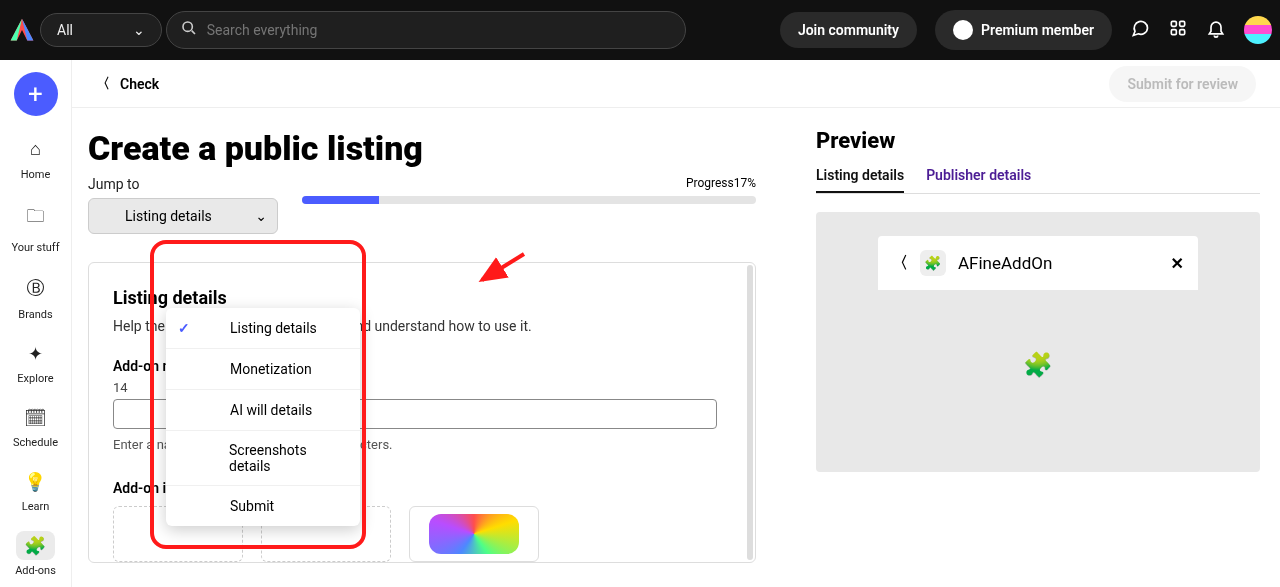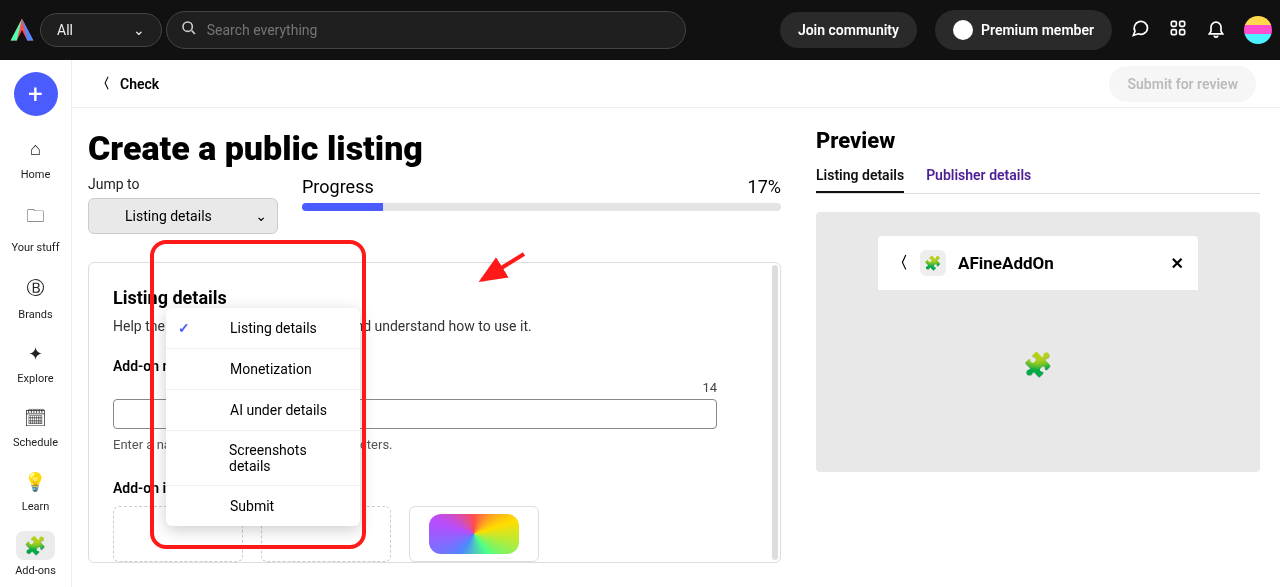--- a/index.html
+++ b/index.html
@@ -21,66 +21,66 @@
     .side-item { display:flex; flex-direction:column; align-items:center; gap:4px; font-size:11px; color:#222; padding:6px 0; width:100%; }
     .side-item.active .sicon-wrap { background:#ebebeb; border-radius:8px; }
     .sicon-wrap { padding:4px 8px; }
     .sicon { font-size:18px; }
     .main { flex:1; overflow:hidden; position:relative; }
     .subheader { height:48px; border-bottom:1px solid #eee; display:flex; align-items:center; padding:0 24px; }
     .back { display:flex; align-items:center; gap:10px; font-size:14px; font-weight:600; }
     .sub-actions { margin-left:auto; display:flex; gap:12px; }
     .btn-gray { background:#f0f0f0; border-radius:20px; padding:10px 18px; font-size:14px; font-weight:600; }
     .btn-disabled { background:#f6f6f6; color:#bbb; border-radius:20px; padding:10px 18px; font-size:14px; font-weight:600; }
-    .content { display:flex; padding:20px 20px 0 16px; gap:35px; }
+    .content { display:flex; padding:20px 20px 0 16px; gap:60px; }
     .left { flex:1; }
     h1 { font-size:34px; font-weight:900; margin-bottom:8px; }
     .controls { display:flex; align-items:flex-start; gap:24px; margin-top:4px; }
     .jump-wrap { font-size:14px; }
     .jump-label { font-size:14px; color:#222; margin-bottom:6px; }
     .jump-select { border:1px solid #ccc; background:#e9e9e9; border-radius:6px; padding:8px 10px; display:flex; align-items:center; gap:8px; width:190px; justify-content:space-between; }
     .check-circ { width:18px;height:18px; }
     .progress-col { flex:1; }
-    .progress-row { display:flex; justify-content:space-between; font-size:18px; margin-bottom:6px; }
+    .progress-row { display:flex; justify-content:flex-end; font-size:12px; margin-bottom:6px; }
     .progress-bar { height:8px; background:#e4e4e4; border-radius:4px; overflow:hidden; }
     .progress-fill { height:100%; background:#4b5cff; width:17%; }
     .annot-box { position:absolute; border:4px solid #ff1a1a; border-radius:16px; left:78px; top:180px; width:216px; height:309px; pointer-events:none; }
     .annot-arrow { position:absolute; left:404px; top:190px; pointer-events:none; }
     .jump-dropdown { position:absolute; left:94px; top:248px; width:194px; background:#fff; border-radius:6px; box-shadow:0 4px 16px rgba(0,0,0,.2); overflow:hidden; }
     .jd-item { display:flex; align-items:center; gap:10px; padding:11px 12px; font-size:14px; border-bottom:1px solid #f0f0f0; }
     .jd-item:last-child{border-bottom:none;}
     .jd-check { width:14px; color:#4b5cff; font-weight:700; visibility:hidden; }
     .jd-item.sel .jd-check{visibility:visible;}
     .jd-circ { width:18px;height:18px; }
     .listing-card { border:1px solid #ddd; border-radius:6px; margin-top:28px; padding:24px 24px 0 24px; position:relative; }
     .listing-card::before { content:""; position:absolute; right:2px; top:2px; bottom:2px; width:6px; background:#ddd; border-radius:3px; }
     .ld-title { font-size:18px; font-weight:700; margin-bottom:10px; }
     .ld-desc { font-size:14px; color:#333; margin-bottom:24px; }
     .field-label { font-size:14px; font-weight:600; margin-bottom:6px; display:flex; align-items:center; gap:4px;}
     .req{color:#c00;}
-    .charcount { font-size:13px; color:#444; text-align:right; margin-bottom:4px;}
+    .charcount { font-size:13px; color:#444; margin-bottom:4px;}
     .textbox { width:604px; height:30px; border:1px solid #888; border-radius:4px; }
     .hint { font-size:13px; color:#555; margin-top:8px; }
     .icon-label { font-size:14px; font-weight:600; margin-top:28px; display:flex;gap:4px;}
     .icon-slots { display:flex; gap:18px; margin-top:10px; }
     .slot { width:130px; height:56px; border:1.5px dashed #ccc; border-radius:6px; }
     .slot.filled { border:1px solid #ddd; display:flex; align-items:center; justify-content:center; }
     .thumb { width:90px; height:40px; border-radius:12px; background:conic-gradient(#ff4d4d,#ffdd00,#4dff88,#4d88ff,#b84dff,#ff4d4d); }
     .right { width:444px; }
     .right h2 { font-size:22px; font-weight:800; margin-bottom:6px;}
     .right p { font-size:14px; color:#333; margin-bottom:18px;}
     .tabs { display:flex; gap:22px; border-bottom:1px solid #ddd; font-size:14px; font-weight:600;}
     .tab { padding:8px 0; color:#4c1d95; }
     .tab.active { color:#111; border-bottom:2px solid #111; }
     .preview-box { margin-top:18px; background:#e8e8e8; border-radius:4px; height:260px; display:flex; align-items:flex-start; justify-content:center; padding-top:24px;}
     .preview-card { background:#fff; width:320px; border-radius:4px; }
     .preview-head { display:flex; align-items:center; padding:14px 14px; gap:12px; }
     .pv-back { font-size:16px; font-weight:700; }
     .pv-badge { width:26px;height:26px;border-radius:6px;background:#eee;display:flex;align-items:center;justify-content:center;font-size:14px;}
-    .pv-title { font-weight:700; font-size:17px; flex:1;}
+    .pv-title { font-weight:400; font-size:17px; flex:1;}
     .pv-close { font-size:16px; font-weight:700;}
     .preview-body{height:150px;display:flex;align-items:center;justify-content:center;background:#e8e8e8;}
     .pv-icon{font-size:24px;color:#888;}
   </style>
 </head>
 <body>
 
 <div class="topbar">
   <div class="logo">
     <svg viewBox="0 0 32 32">
@@ -257,21 +257,21 @@
           <svg class="jd-circ check-gray">
             <use href="#ck"></use>
           </svg>
           <span>Monetization</span>
         </div>
       <div class="jd-item">
           <span class="jd-check">✓</span>
           <svg class="jd-circ check-gray">
             <use href="#ck"></use>
           </svg>
-          <span>AI under details</span>
+          <span>AI will details</span>
         </div>
       <div class="jd-item">
           <span class="jd-check">✓</span>
           <svg class="jd-circ check-gray">
             <use href="#ck"></use>
           </svg>
           <span>Screenshots details</span>
         </div>
       <div class="jd-item">
           <span class="jd-check">✓</span>

